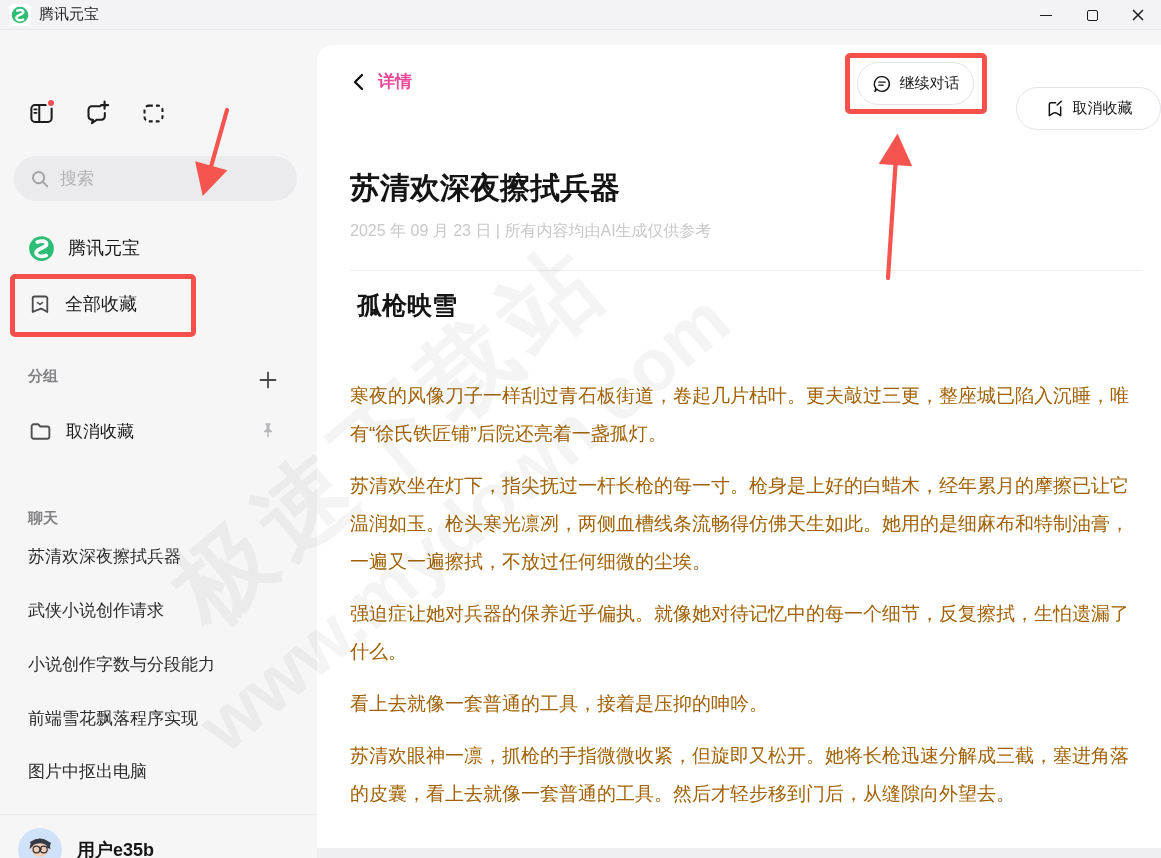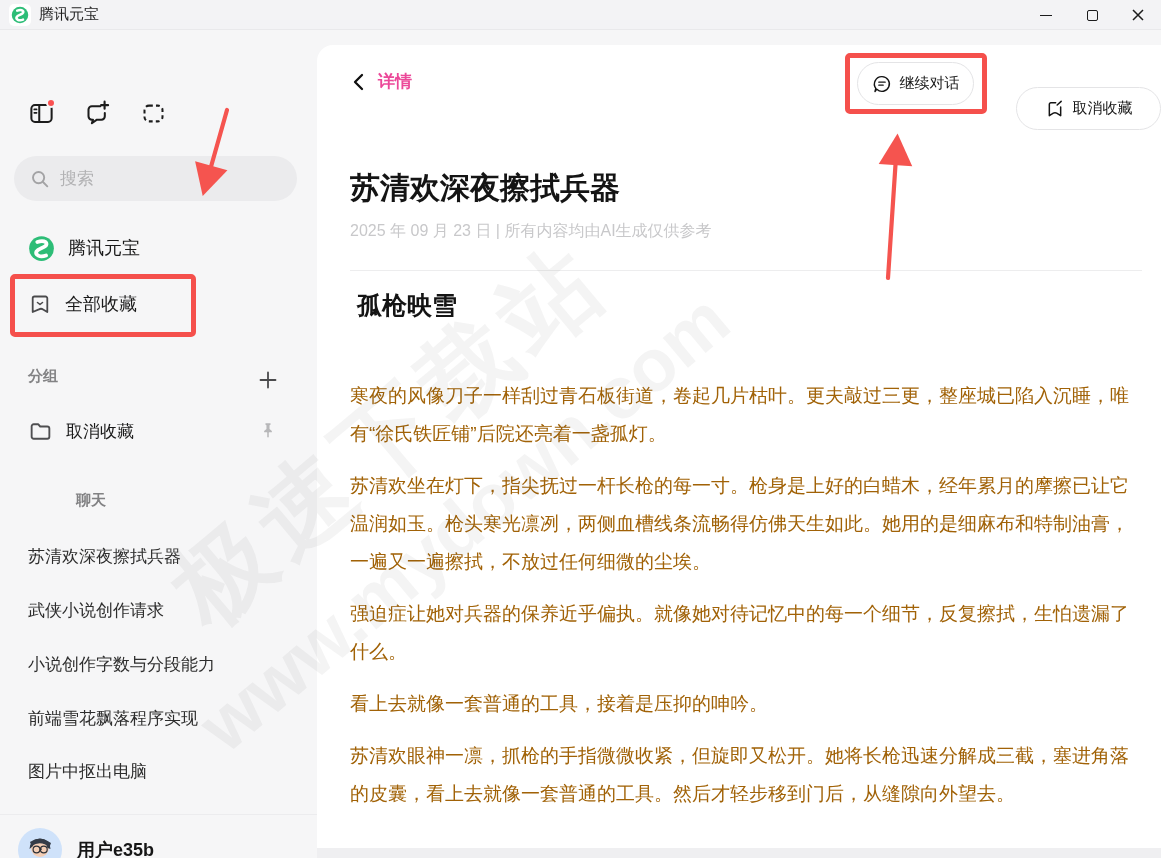--- a/index.html
+++ b/index.html
@@ -39,21 +39,21 @@
   .search-ph{ font-size:17px; color:#b2b2b4; margin-left:10px; }
   .nav-item{ position:absolute; left:0; width:317px; height:42px; display:flex;
     align-items:center; padding-left:28px; cursor:pointer; }
   .nav-item .label{ font-size:18px; color:#1a1a1a; margin-left:13px; }
   .row-yuanbao{ top:197px; }
   .row-favorites{ top:253px; }
   .section-row{ position:absolute; left:0; width:317px; height:26px; display:flex;
     align-items:flex-start; padding:0 38px 0 28px; }
   .section-label{ font-size:15px; font-weight:bold; color:#828284; }
   .row-groups{ top:337px; }
-  .row-chats-h{ top:461px;margin-left:48px; }
+  .row-chats-h{ top:479px; }
   .add-btn{ position:absolute; right:36px; top:0; width:26px; height:26px; border:none;
     background:none; display:flex; align-items:center; justify-content:center; cursor:pointer; }
   .row-group-item{ top:381px; height:40px; }
   .row-group-item .label{ font-size:17px; }
   .pin-wrap{ position:absolute; right:40px; top:10px; }
   .chat-item{ position:absolute; left:0; width:317px; height:34px; display:flex;
     align-items:center; padding-left:28px; font-size:17px; color:#2d2d2d; cursor:pointer; }
   .side-divider{ position:absolute; left:0; right:0; top:784px; border-top:1px solid #ececee; }
   .user-row{ position:absolute; left:18px; top:796px; height:48px; display:flex;
     align-items:center; cursor:pointer; }

